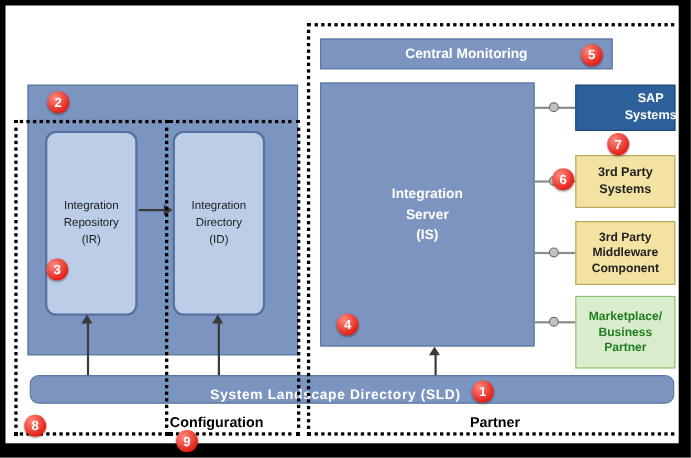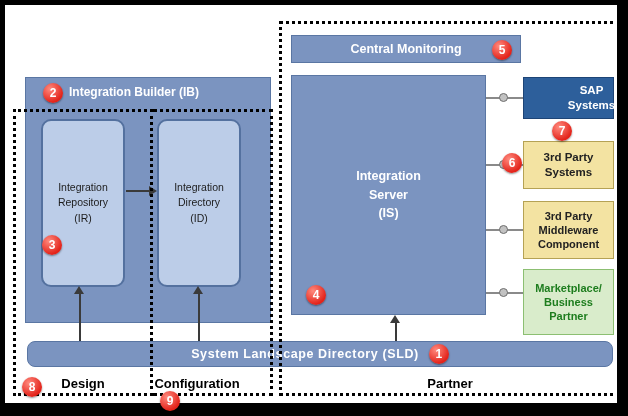--- a/index.html
+++ b/index.html
@@ -22,21 +22,21 @@
   .panel {
     position: absolute;
     background: #7b94c0;
     border: 1px solid #5a76a3;
     z-index: 1;
   }
 
   .prelines { white-space: pre-line; }
 
   
-  .cm { left: 286px; top: 30px; width: 230px; height: 28px;
+  .cm { left: 286px; top: 30px; width: 266px; height: 28px;
         display: flex; align-items: center; justify-content: center; }
   .cm-label { color: #fff; font-weight: bold; font-size: 12.5px; }
 
   
   .ib { left: 20px; top: 72px; width: 246px; height: 246px; }
   .ib-title { position: absolute; left: 64px; top: 80px; color: #fff;
               font-weight: bold; font-size: 12px; z-index: 3; }
 
   .inner-box {
     position: absolute;
@@ -69,21 +69,21 @@
   .rbox.tp2   { top: 196px; height: 58px; background: #f3e3a2; color: #222;    border: 1px solid #b5a254; font-size: 11px; }
   .rbox.mkt   { top: 264px; height: 66px; background: #d9eccb; color: #1e7d1e; border: 1px solid #8cbf72; font-size: 11px; }
 
   
   .conn { position: absolute; left: 481px; width: 37px; height: 2px; background: #8a8a8a; z-index: 1; }
   .node { position: absolute; left: 494px; width: 9px; height: 9px; border-radius: 50%;
           background: #c2c2c2; border: 1px solid #6e6e6e; z-index: 4; }
 
   
   .sld { left: 22px; top: 336px; width: 586px; height: 26px; border-radius: 8px;
-         display: flex; align-items: center; justify-content: center; gap: 10px; }
+         display: flex; align-items: flex-end; justify-content: center; gap: 10px; }
   .sld-label { color: #fff; font-weight: bold; font-size: 12.5px; letter-spacing: 0.6px; }
 
   
   .dotted { position: absolute; border: 3px dotted #000; z-index: 10; pointer-events: none; }
   .zone-design  { left: 8px;   top: 104px; width: 140px; height: 287px; }
   .zone-config  { left: 148px; top: 104px; width: 120px; height: 287px; border-left: none; }
   .zone-runtime { left: 274px; top: 16px;  width: 342px; height: 375px; }
 
   .zone-label { position: absolute; font-weight: bold; color: #000; font-size: 13px;
                 z-index: 12; text-align: center; }
@@ -113,21 +113,20 @@
   }
   .badge.inline { position: static; flex: 0 0 auto; }
 </style>
 </head>
 <body>
 
 <div id="stage">
   <div id="canvas">
 
     <div class="panel ib"></div>
-    <div class="ib-title">Integration Builder (IB)</div>
     <div class="badge" style="left:38px; top:78px;">2</div>
 
     <div class="inner-box ir prelines">Integration
 Repository
 (IR)</div>
     <div class="badge" style="left:37px; top:230px;">3</div>
     <div class="inner-box id prelines">Integration
 Directory
 (ID)</div>
 
@@ -179,21 +178,20 @@
     <div class="arrow-up" style="left:69px; top:281px;"></div>
     <div class="vline" style="left:193px; top:288px; height:48px;"></div>
     <div class="arrow-up" style="left:188px; top:281px;"></div>
     <div class="vline" style="left:390px; top:317px; height:19px;"></div>
     <div class="arrow-up" style="left:385px; top:310px;"></div>
 
     <div class="dotted zone-design"></div>
     <div class="dotted zone-config"></div>
     <div class="dotted zone-runtime"></div>
 
-    <div class="zone-label lbl-design">Design</div>
     <div class="badge" style="left:17px; top:372px;">8</div>
 
     <div class="zone-label lbl-config">Configuration</div>
 
     <div class="zone-label lbl-runtime">Partner</div>
   </div>
 
   <div class="badge" style="left:160px; top:391px;">9</div>
 </div>
 

